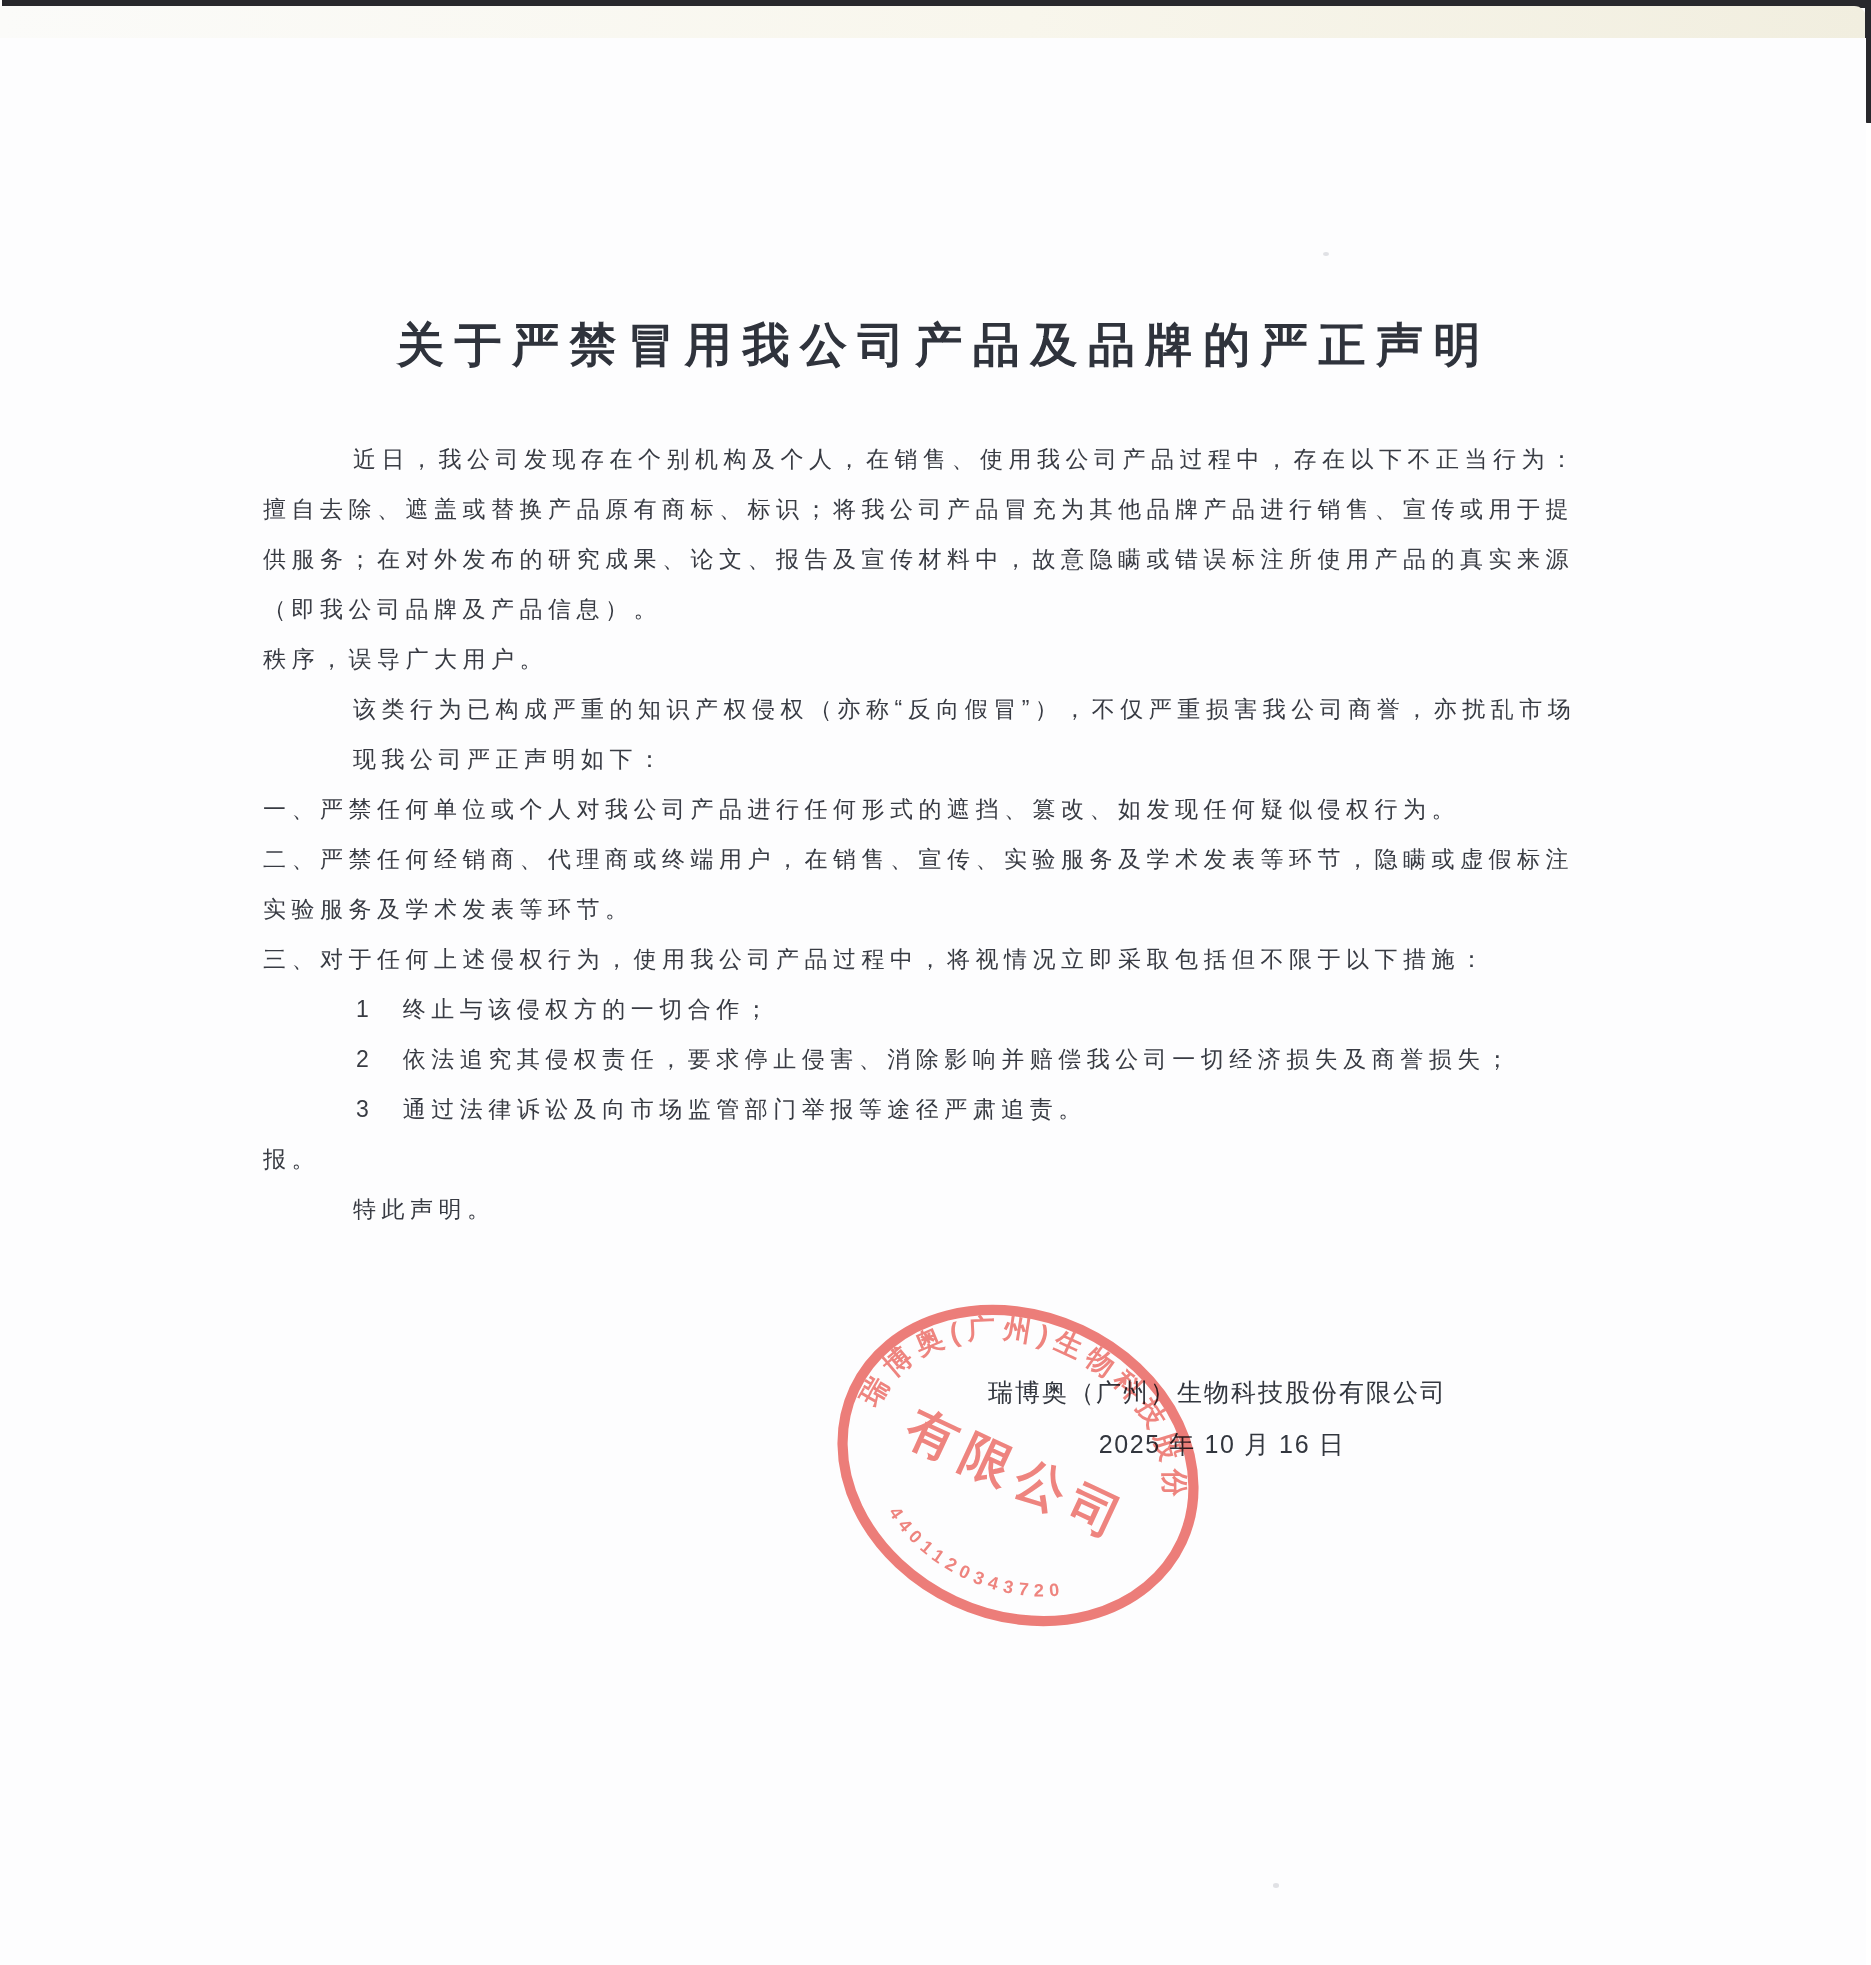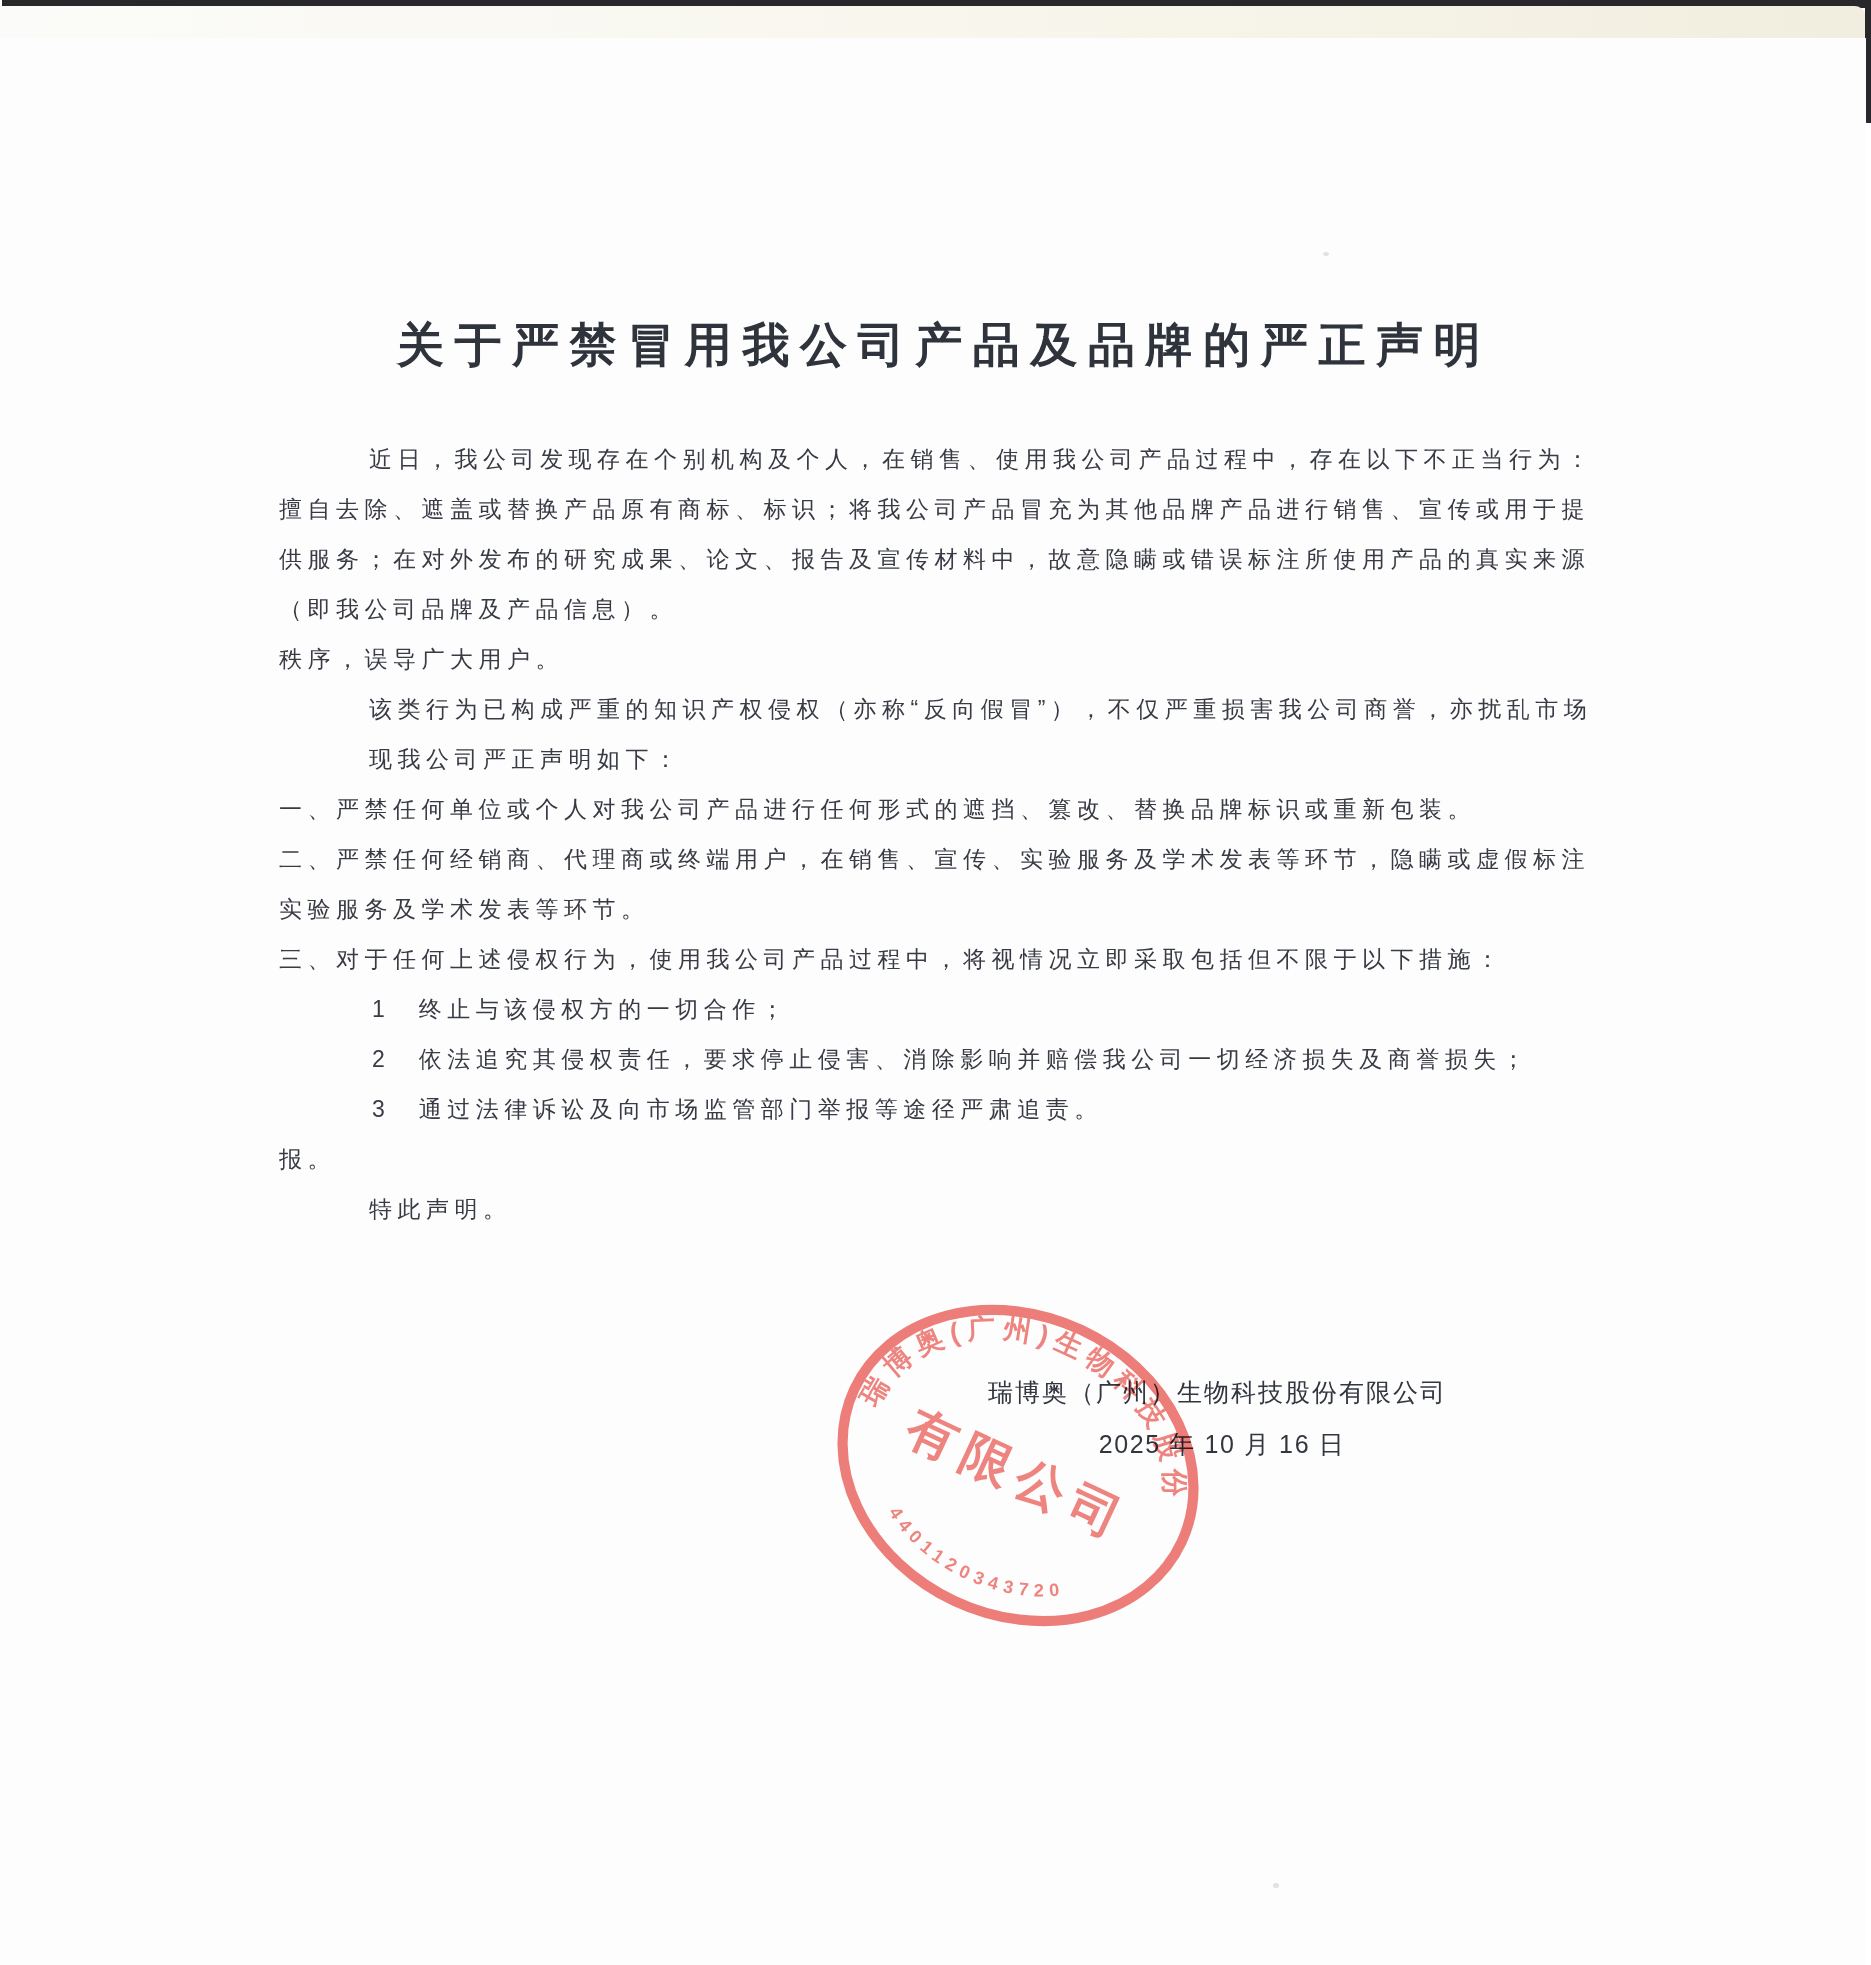--- a/index.html
+++ b/index.html
@@ -42,21 +42,21 @@
   
   .doc-title{
     position:absolute;left:279px;top:314px;width:1330px;
     text-align:center;
     font-size:47px;font-weight:700;
     letter-spacing:10.6px;
     color:#2f333c;
     white-space:nowrap;
   }
   .body-block{
-    position:absolute;left:279px;top:434px;width:1344px;
+    position:absolute;left:263px;top:434px;width:1344px;
     font-size:23px;font-weight:500;
     color:#383b43;
     letter-spacing:5.5px;
   }
   .bline{
     height:50px;line-height:50px;
     white-space:nowrap;
   }
   .ind{text-indent:90px;}
   .ind2{padding-left:93px;}
@@ -104,21 +104,21 @@
   <div class="doc-title">关于严禁冒用我公司产品及品牌的严正声明</div>
 
   <div class="body-block">
     <div class="bline ind">近日，我公司发现存在个别机构及个人，在销售、使用我公司产品过程中，存在以下不正当行为：</div>
     <div class="bline">擅自去除、遮盖或替换产品原有商标、标识；将我公司产品冒充为其他品牌产品进行销售、宣传或用于提</div>
     <div class="bline">供服务；在对外发布的研究成果、论文、报告及宣传材料中，故意隐瞒或错误标注所使用产品的真实来源</div>
     <div class="bline">（即我公司品牌及产品信息）。</div>
     <div class="bline">秩序，误导广大用户。</div>
     <div class="bline ind">该类行为已构成严重的知识产权侵权（亦称“反向假冒”），不仅严重损害我公司商誉，亦扰乱市场</div>
     <div class="bline ind">现我公司严正声明如下：</div>
-    <div class="bline">一、严禁任何单位或个人对我公司产品进行任何形式的遮挡、篡改、替换品牌标识或重新包装。</div>
+    <div class="bline">一、严禁任何单位或个人对我公司产品进行任何形式的遮挡、篡改、如发现任何疑似侵权行为。</div>
     <div class="bline">二、严禁任何经销商、代理商或终端用户，在销售、宣传、实验服务及学术发表等环节，隐瞒或虚假标注</div>
     <div class="bline">实验服务及学术发表等环节。</div>
     <div class="bline">三、对于任何上述侵权行为，使用我公司产品过程中，将视情况立即采取包括但不限于以下措施：</div>
     <div class="bline ind2">1　终止与该侵权方的一切合作；</div>
     <div class="bline ind2">2　依法追究其侵权责任，要求停止侵害、消除影响并赔偿我公司一切经济损失及商誉损失；</div>
     <div class="bline ind2">3　通过法律诉讼及向市场监管部门举报等途径严肃追责。</div>
     <div class="bline">报。</div>
     <div class="bline ind">特此声明。</div>
   </div>
 

